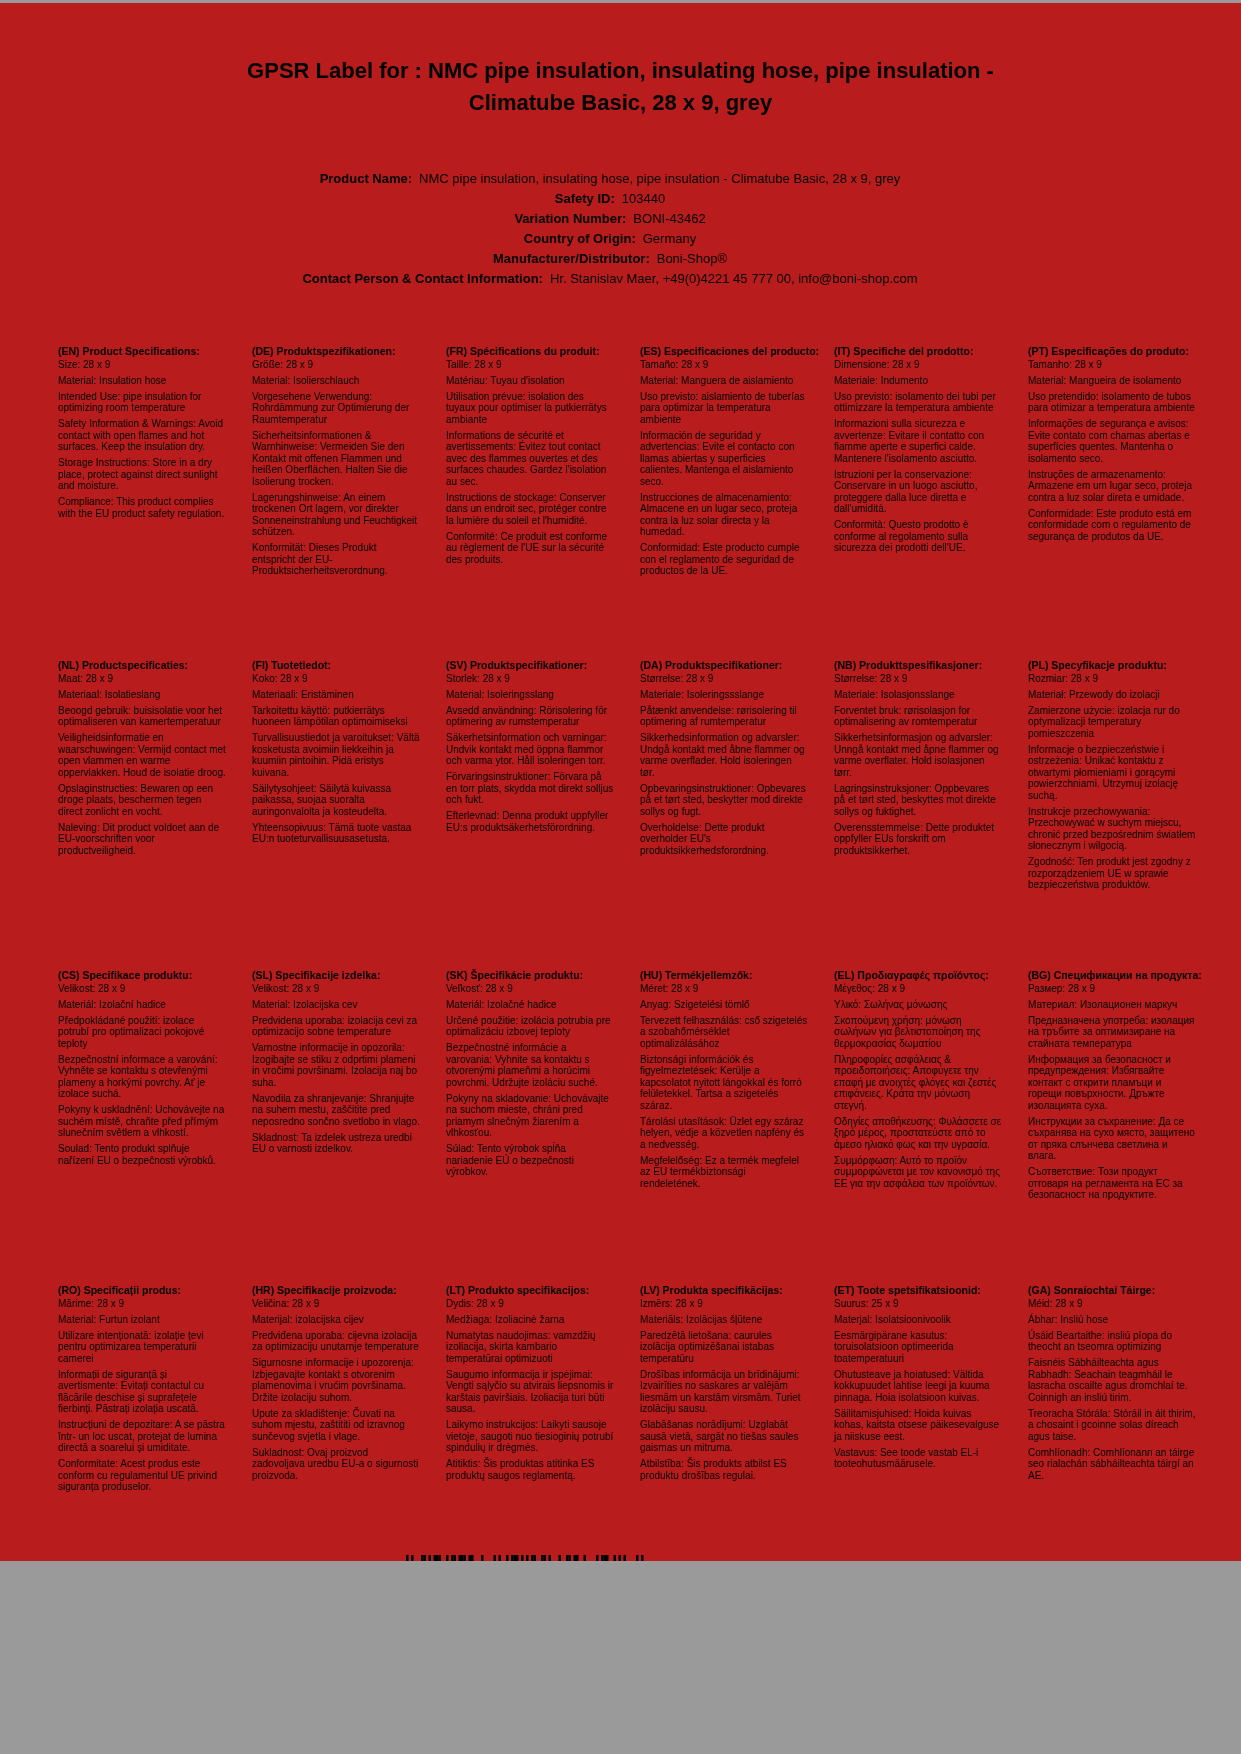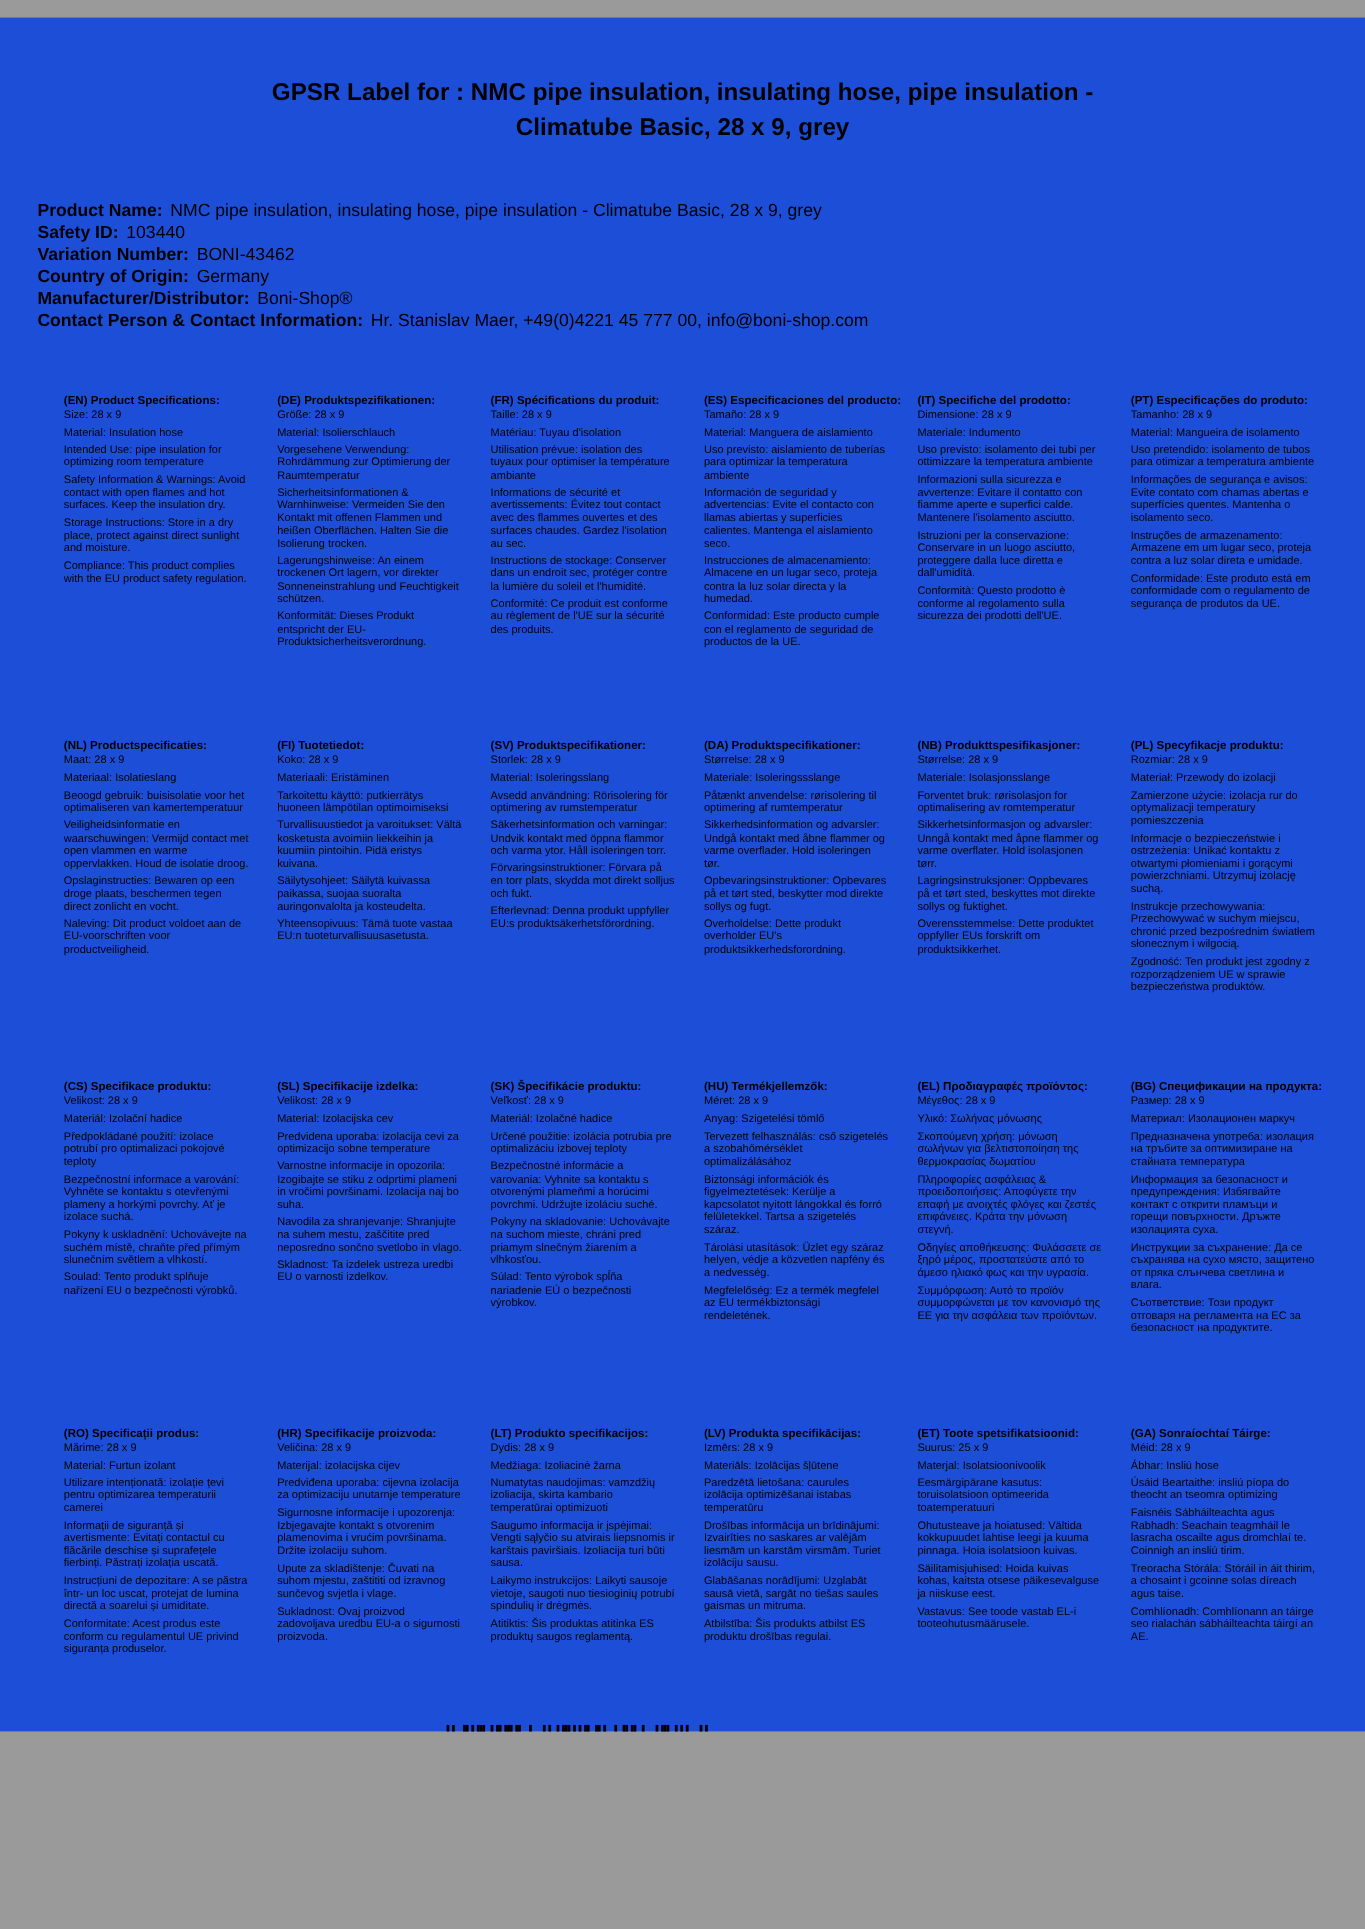--- a/index.html
+++ b/index.html
@@ -1,22 +1,22 @@
 <!DOCTYPE html>
 <html><head>
 <meta charset="utf-8">
 <style>
   html,body{margin:0;padding:0;background:#9a9a9a;}
-  .page{position:relative;width:1241px;height:1558px;background:#1d4ed8;margin:16px auto;
+  .page{position:relative;width:1241px;height:1558px;background:#b91c1c;margin:3px auto;
         font-family:"DejaVu Sans",sans-serif;color:#000;overflow:hidden;}
   .title{position:absolute;top:52px;left:50%;transform:translateX(-50%);width:850px;margin:0;
          text-align:center;font-family:"Liberation Sans",sans-serif;font-weight:bold;
          font-size:22px;line-height:1.45;color:#000;}
   .product-info{position:absolute;top:166px;left:34px;right:55px;
-                font-family:"Liberation Sans",sans-serif;font-size:16px;line-height:20px;}
+                font-family:"Liberation Sans",sans-serif;font-size:13px;line-height:20px;text-align:center;}
   .info-row{white-space:nowrap;}
   .info-label{font-weight:bold;}
   .info-value{margin-left:7px;}
   .lang-row{position:absolute;left:58px;display:grid;grid-template-columns:repeat(6,168px);
             column-gap:26px;align-items:start;}
   .lang-cell{font-family:"Liberation Sans",sans-serif;font-size:10px;line-height:11.5px;color:#000;}
   .lang-header{font-weight:bold;font-size:10.5px;white-space:nowrap;margin:0 0 1px 0;}
   .lang-cell p{margin:0 0 4.5px 0;}
   .barcode-svg{position:absolute;left:382px;top:1552px;}
   .barcode-svg rect{fill:#000;}
@@ -57,21 +57,21 @@
           <p>Material: Isolierschlauch</p>
           <p>Vorgesehene Verwendung: Rohrdämmung zur Optimierung der Raumtemperatur</p>
           <p>Sicherheitsinformationen &amp; Warnhinweise: Vermeiden Sie den Kontakt mit offenen Flammen und heißen Oberflächen. Halten Sie die Isolierung trocken.</p>
           <p>Lagerungshinweise: An einem trockenen Ort lagern, vor direkter Sonneneinstrahlung und Feuchtigkeit schützen.</p>
           <p>Konformität: Dieses Produkt entspricht der EU-Produktsicherheitsverordnung.</p>
         </div>
         <div class="lang-cell">
           <div class="lang-header">(FR) Spécifications du produit:</div>
           <p>Taille: 28 x 9</p>
           <p>Matériau: Tuyau d'isolation</p>
-          <p>Utilisation prévue: isolation des tuyaux pour optimiser la température ambiante</p>
+          <p>Utilisation prévue: isolation des tuyaux pour optimiser la putkierrätys ambiante</p>
           <p>Informations de sécurité et avertissements: Évitez tout contact avec des flammes ouvertes et des surfaces chaudes. Gardez l'isolation au sec.</p>
           <p>Instructions de stockage: Conserver dans un endroit sec, protéger contre la lumière du soleil et l'humidité.</p>
           <p>Conformité: Ce produit est conforme au règlement de l'UE sur la sécurité des produits.</p>
         </div>
         <div class="lang-cell">
           <div class="lang-header">(ES) Especificaciones del producto:</div>
           <p>Tamaño: 28 x 9</p>
           <p>Material: Manguera de aislamiento</p>
           <p>Uso previsto: aislamiento de tuberías para optimizar la temperatura ambiente</p>
           <p>Información de seguridad y advertencias: Evite el contacto con llamas abiertas y superficies calientes. Mantenga el aislamiento seco.</p>

